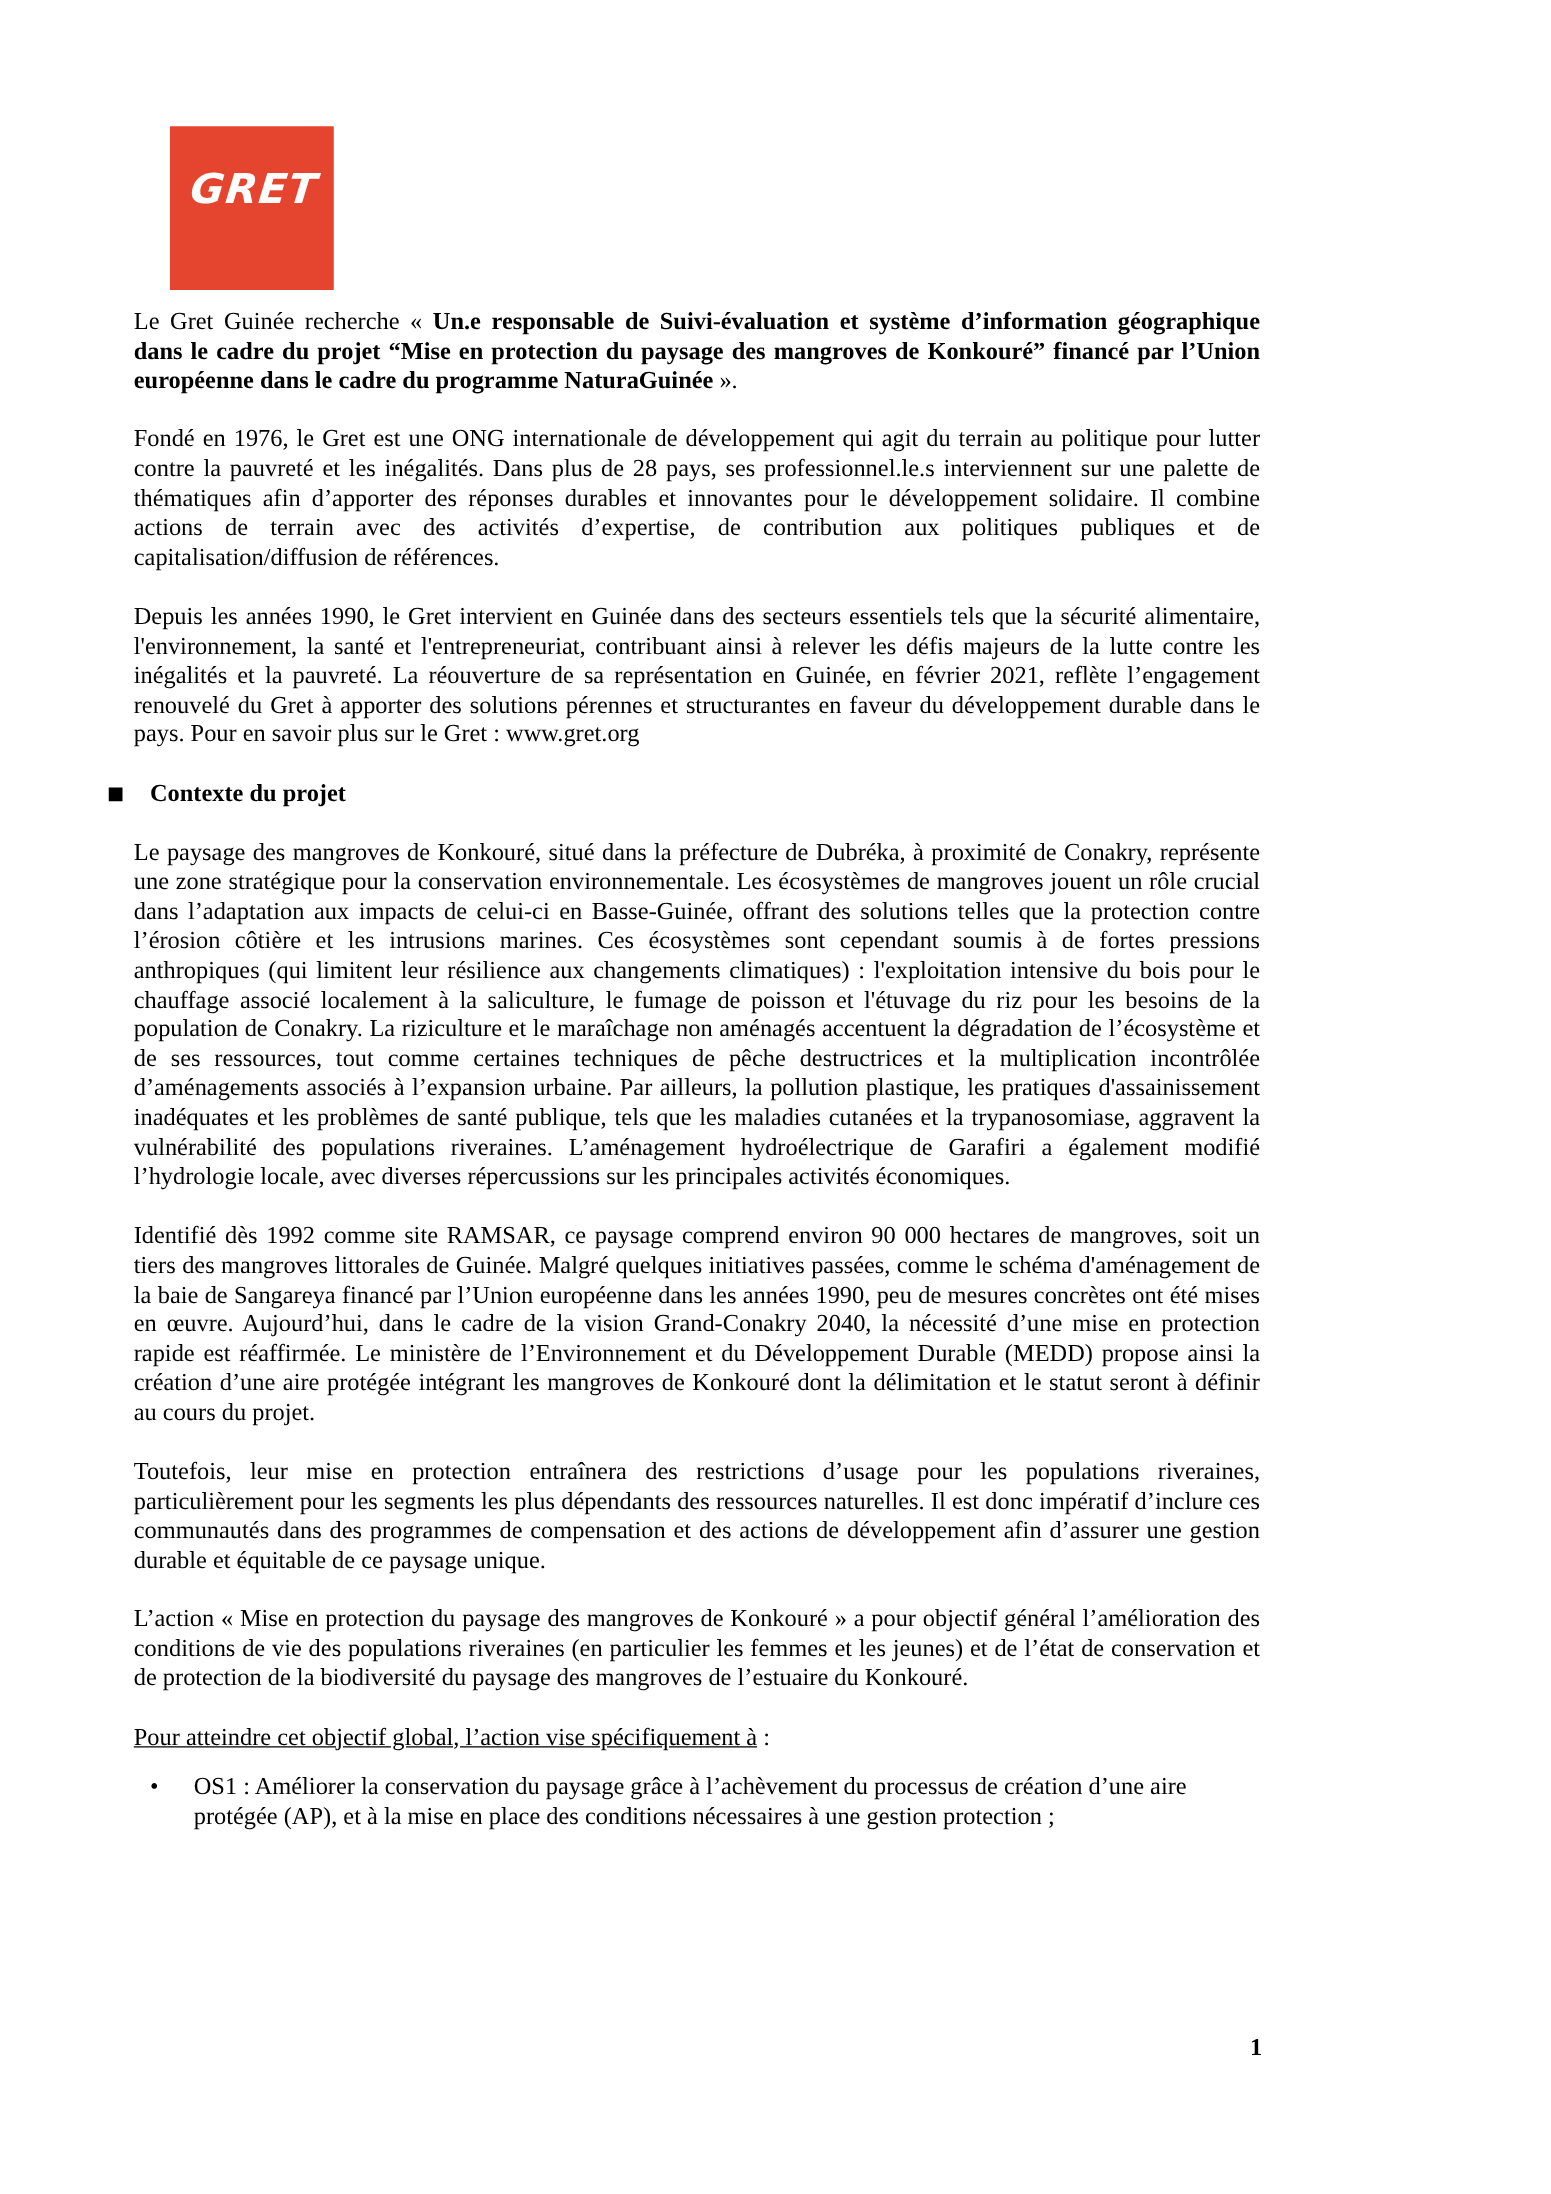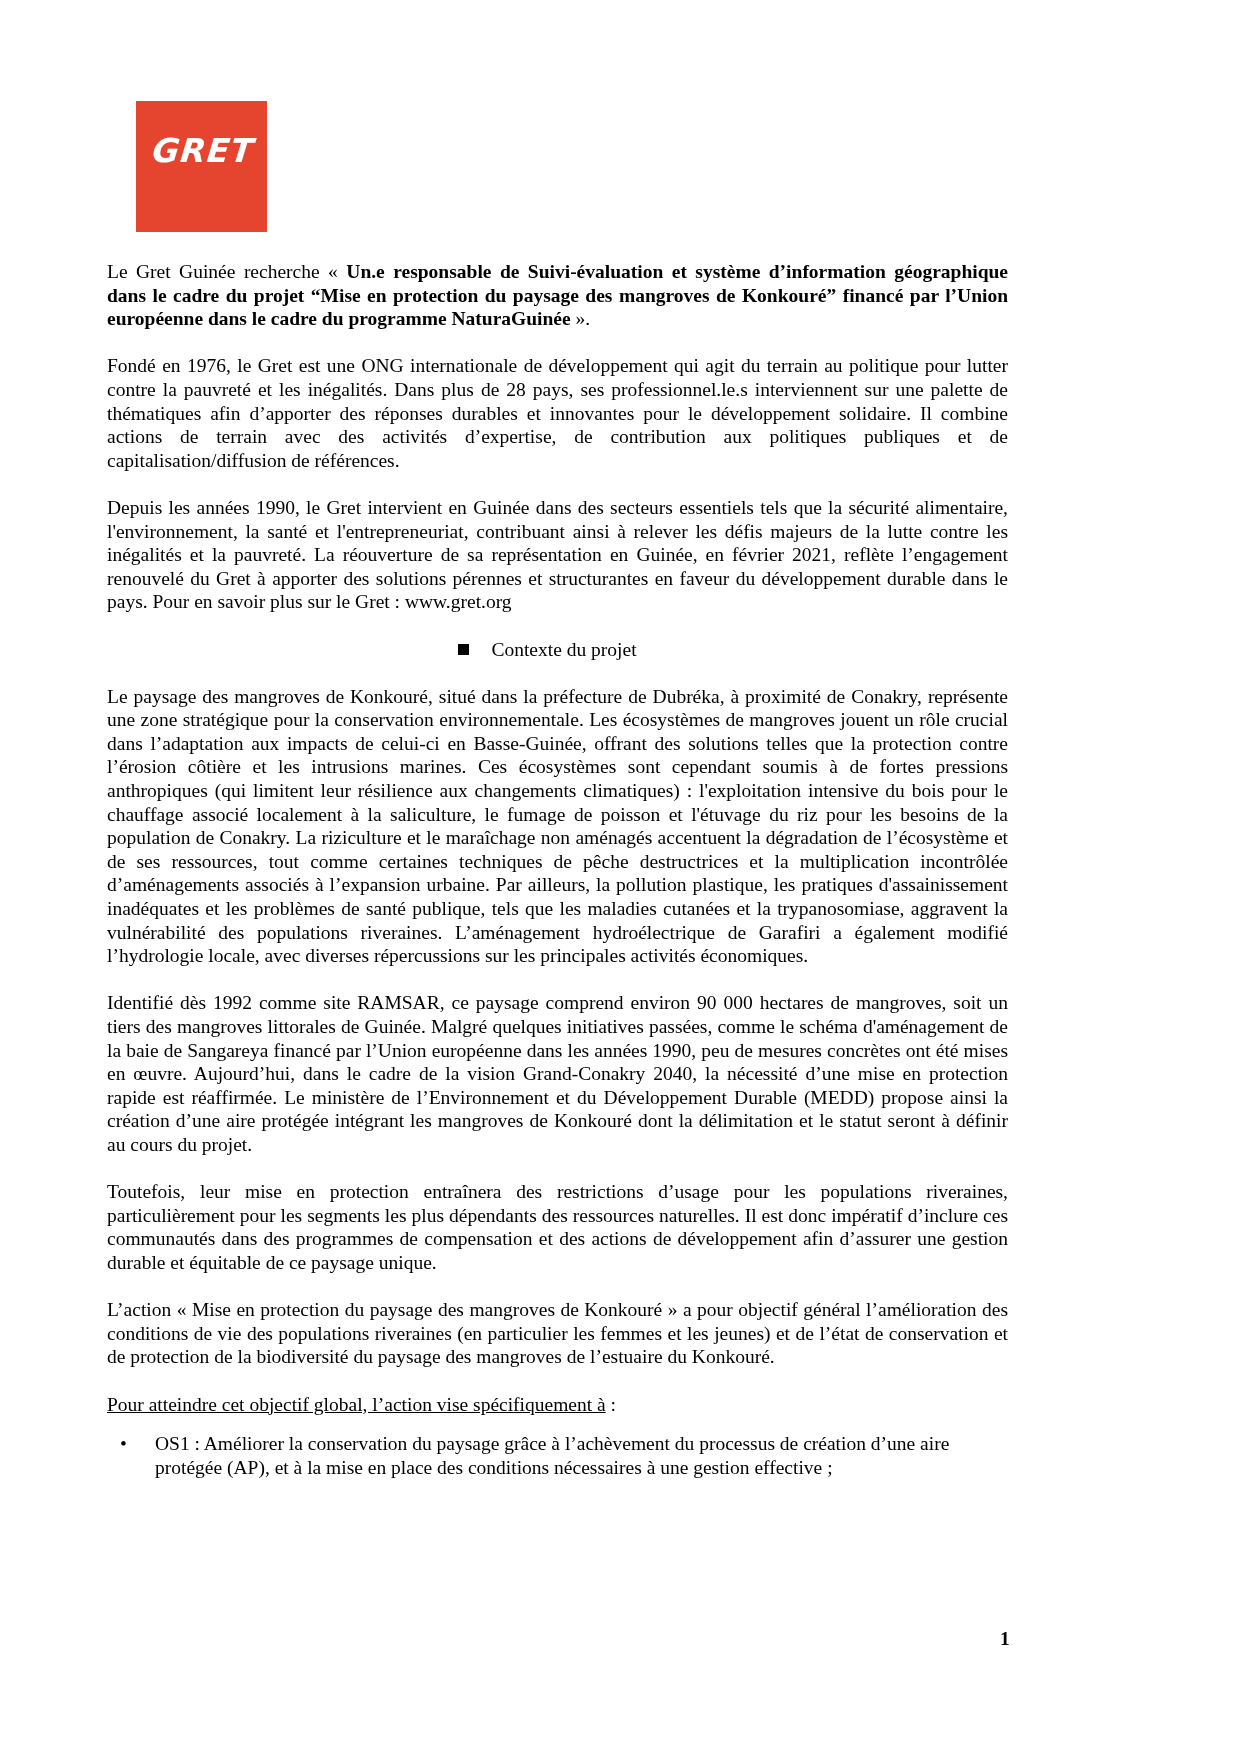--- a/index.html
+++ b/index.html
@@ -31,37 +31,36 @@
       font-family: "DejaVu Sans", sans-serif;
       font-weight: bold;
       font-size: 33px;
       letter-spacing: 1px;
       transform: skewX(-6deg) translateY(-16px);
       font-style: italic;
     }
     .content {
       position: absolute;
       left: 107px;
-      top: 260px;
+      top: 246px;
       width: 901px;
       font-size: 19.5px;
       line-height: 23.6px;
     }
     p {
       margin: 0 0 23.6px 0;
       text-align: justify;
     }
     .intro b { font-weight: bold; }
     .heading {
       position: relative;
       margin: 0 0 23.6px -20px;
-      font-weight: normal;
+      font-weight: bold;
       display: flex;
       align-items: center;
-      justify-content: center;
     }
     .square-bullet {
       display: inline-block;
       width: 11px;
       height: 11px;
       background: #000;
       margin-right: 22px;
     }
     a.link {
       color: #000;
@@ -114,18 +113,18 @@
   <p>Le paysage des mangroves de Konkouré, situé dans la préfecture de Dubréka, à proximité de Conakry, représente une zone stratégique pour la conservation environnementale. Les écosystèmes de mangroves jouent un rôle crucial dans l’adaptation aux impacts de celui-ci en Basse-Guinée, offrant des solutions telles que la protection contre l’érosion côtière et les intrusions marines. Ces écosystèmes sont cependant soumis à de fortes pressions anthropiques (qui limitent leur résilience aux changements climatiques) : l'exploitation intensive du bois pour le chauffage associé localement à la saliculture, le fumage de poisson et l'étuvage du riz pour les besoins de la population de Conakry. La riziculture et le maraîchage non aménagés accentuent la dégradation de l’écosystème et de ses ressources, tout comme certaines techniques de pêche destructrices et la multiplication incontrôlée d’aménagements associés à l’expansion urbaine. Par ailleurs, la pollution plastique, les pratiques d'assainissement inadéquates et les problèmes de santé publique, tels que les maladies cutanées et la trypanosomiase, aggravent la vulnérabilité des populations riveraines. L’aménagement hydroélectrique de Garafiri a également modifié l’hydrologie locale, avec diverses répercussions sur les principales activités économiques.</p>
   <p>Identifié dès 1992 comme site RAMSAR, ce paysage comprend environ 90 000 hectares de mangroves, soit un tiers des mangroves littorales de Guinée. Malgré quelques initiatives passées, comme le schéma d'aménagement de la baie de Sangareya financé par l’Union européenne dans les années 1990, peu de mesures concrètes ont été mises en œuvre. Aujourd’hui, dans le cadre de la vision Grand-Conakry 2040, la nécessité d’une mise en protection rapide est réaffirmée. Le ministère de l’Environnement et du Développement Durable (MEDD) propose ainsi la création d’une aire protégée intégrant les mangroves de Konkouré dont la délimitation et le statut seront à définir au cours du projet.</p>
   <p>Toutefois, leur mise en protection entraînera des restrictions d’usage pour les populations riveraines, particulièrement pour les segments les plus dépendants des ressources naturelles. Il est donc impératif d’inclure ces communautés dans des programmes de compensation et des actions de développement afin d’assurer une gestion durable et équitable de ce paysage unique.</p>
   <p>L’action « Mise en protection du paysage des mangroves de Konkouré » a pour objectif général l’amélioration des conditions de vie des populations riveraines (en particulier les femmes et les jeunes) et de l’état de conservation et de protection de la biodiversité du paysage des mangroves de l’estuaire du Konkouré.</p>
 
   <p class="lead"><span class="underline">Pour atteindre cet objectif global, l’action vise spécifiquement à</span><span> :</span></p>
 
   <ul class="objectives">
     <li>
       <span class="bullet">•</span>
-      <span>OS1 : Améliorer la conservation du paysage grâce à l’achèvement du processus de création d’une aire protégée (AP), et à la mise en place des conditions nécessaires à une gestion effective ;</span>
+      <span>OS1 : Améliorer la conservation du paysage grâce à l’achèvement du processus de création d’une aire protégée (AP), et à la mise en place des conditions nécessaires à une gestion protection ;</span>
     </li>
   </ul>
 </div>
 
 <div class="page-number">1</div>
 
 </body></html>

